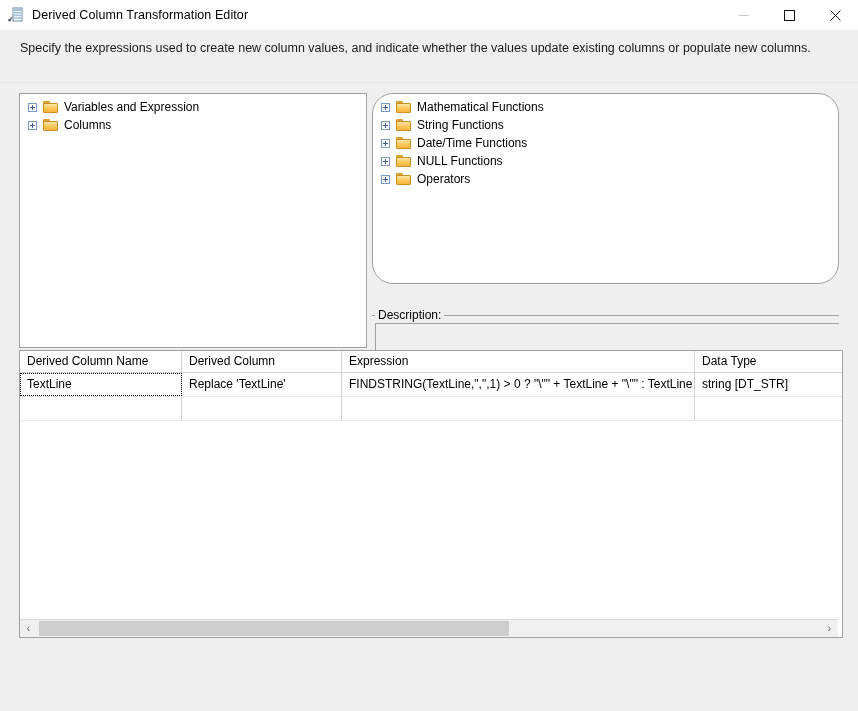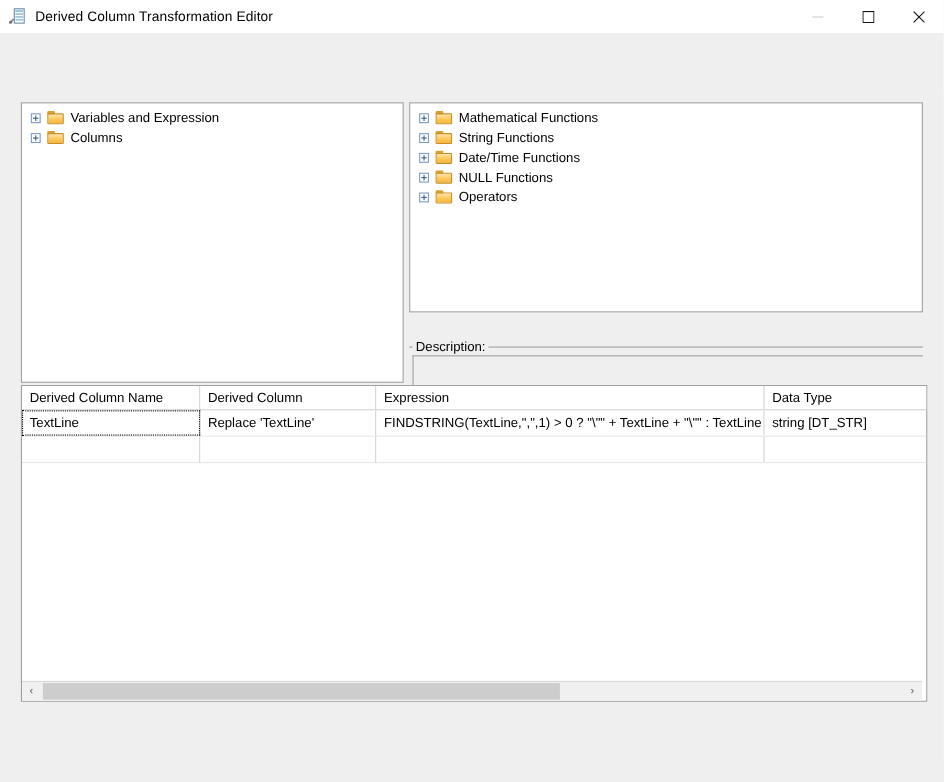--- a/index.html
+++ b/index.html
@@ -107,21 +107,21 @@
 
   
   .tree-panel {
     position: absolute;
     background: #ffffff;
     border: 1px solid #a0a0a0;
     box-sizing: border-box;
     overflow: hidden;
   }
   .tree-left  { left: 19px;  top: 10px; width: 348px; height: 255px; }
-  .tree-right { left: 372px; top: 10px; width: 467px; height: 191px; }
+  .tree-right { left: 372px; top: 10px; width: 467px; height: 191px; border-radius: 21px; }
 
   .tree-node {
     display: flex;
     align-items: center;
     height: 18px;
     padding-left: 8px;
     white-space: nowrap;
   }
   .tree-left .tree-node:first-child { margin-top: 4px; }
   .tree-right .tree-node:first-child { margin-top: 4px; }
@@ -351,20 +351,24 @@
       </button>
       <button class="cap-btn cap-close" title="Close">
         <svg width="11" height="11" viewBox="0 0 11 11">
           <line x1="0.6" y1="0.6" x2="10.4" y2="10.4" stroke-width="1"></line>
           <line x1="10.4" y1="0.6" x2="0.6" y2="10.4" stroke-width="1"></line>
         </svg>
       </button>
     </div>
   </div>
 
+  <div class="header-band">
+    <div class="header-text">Specify the expressions used to create new column values, and indicate whether the values update existing columns or populate new columns.</div>
+    <div class="header-rule"></div>
+  </div>
 
   <div class="body-area">
 
     <div class="tree-panel tree-left">
       <div class="tree-node">
         <span class="expander"></span>
         <span class="folder-icon">
           <span class="tab"></span>
             <span class="body"></span>
         </span>

